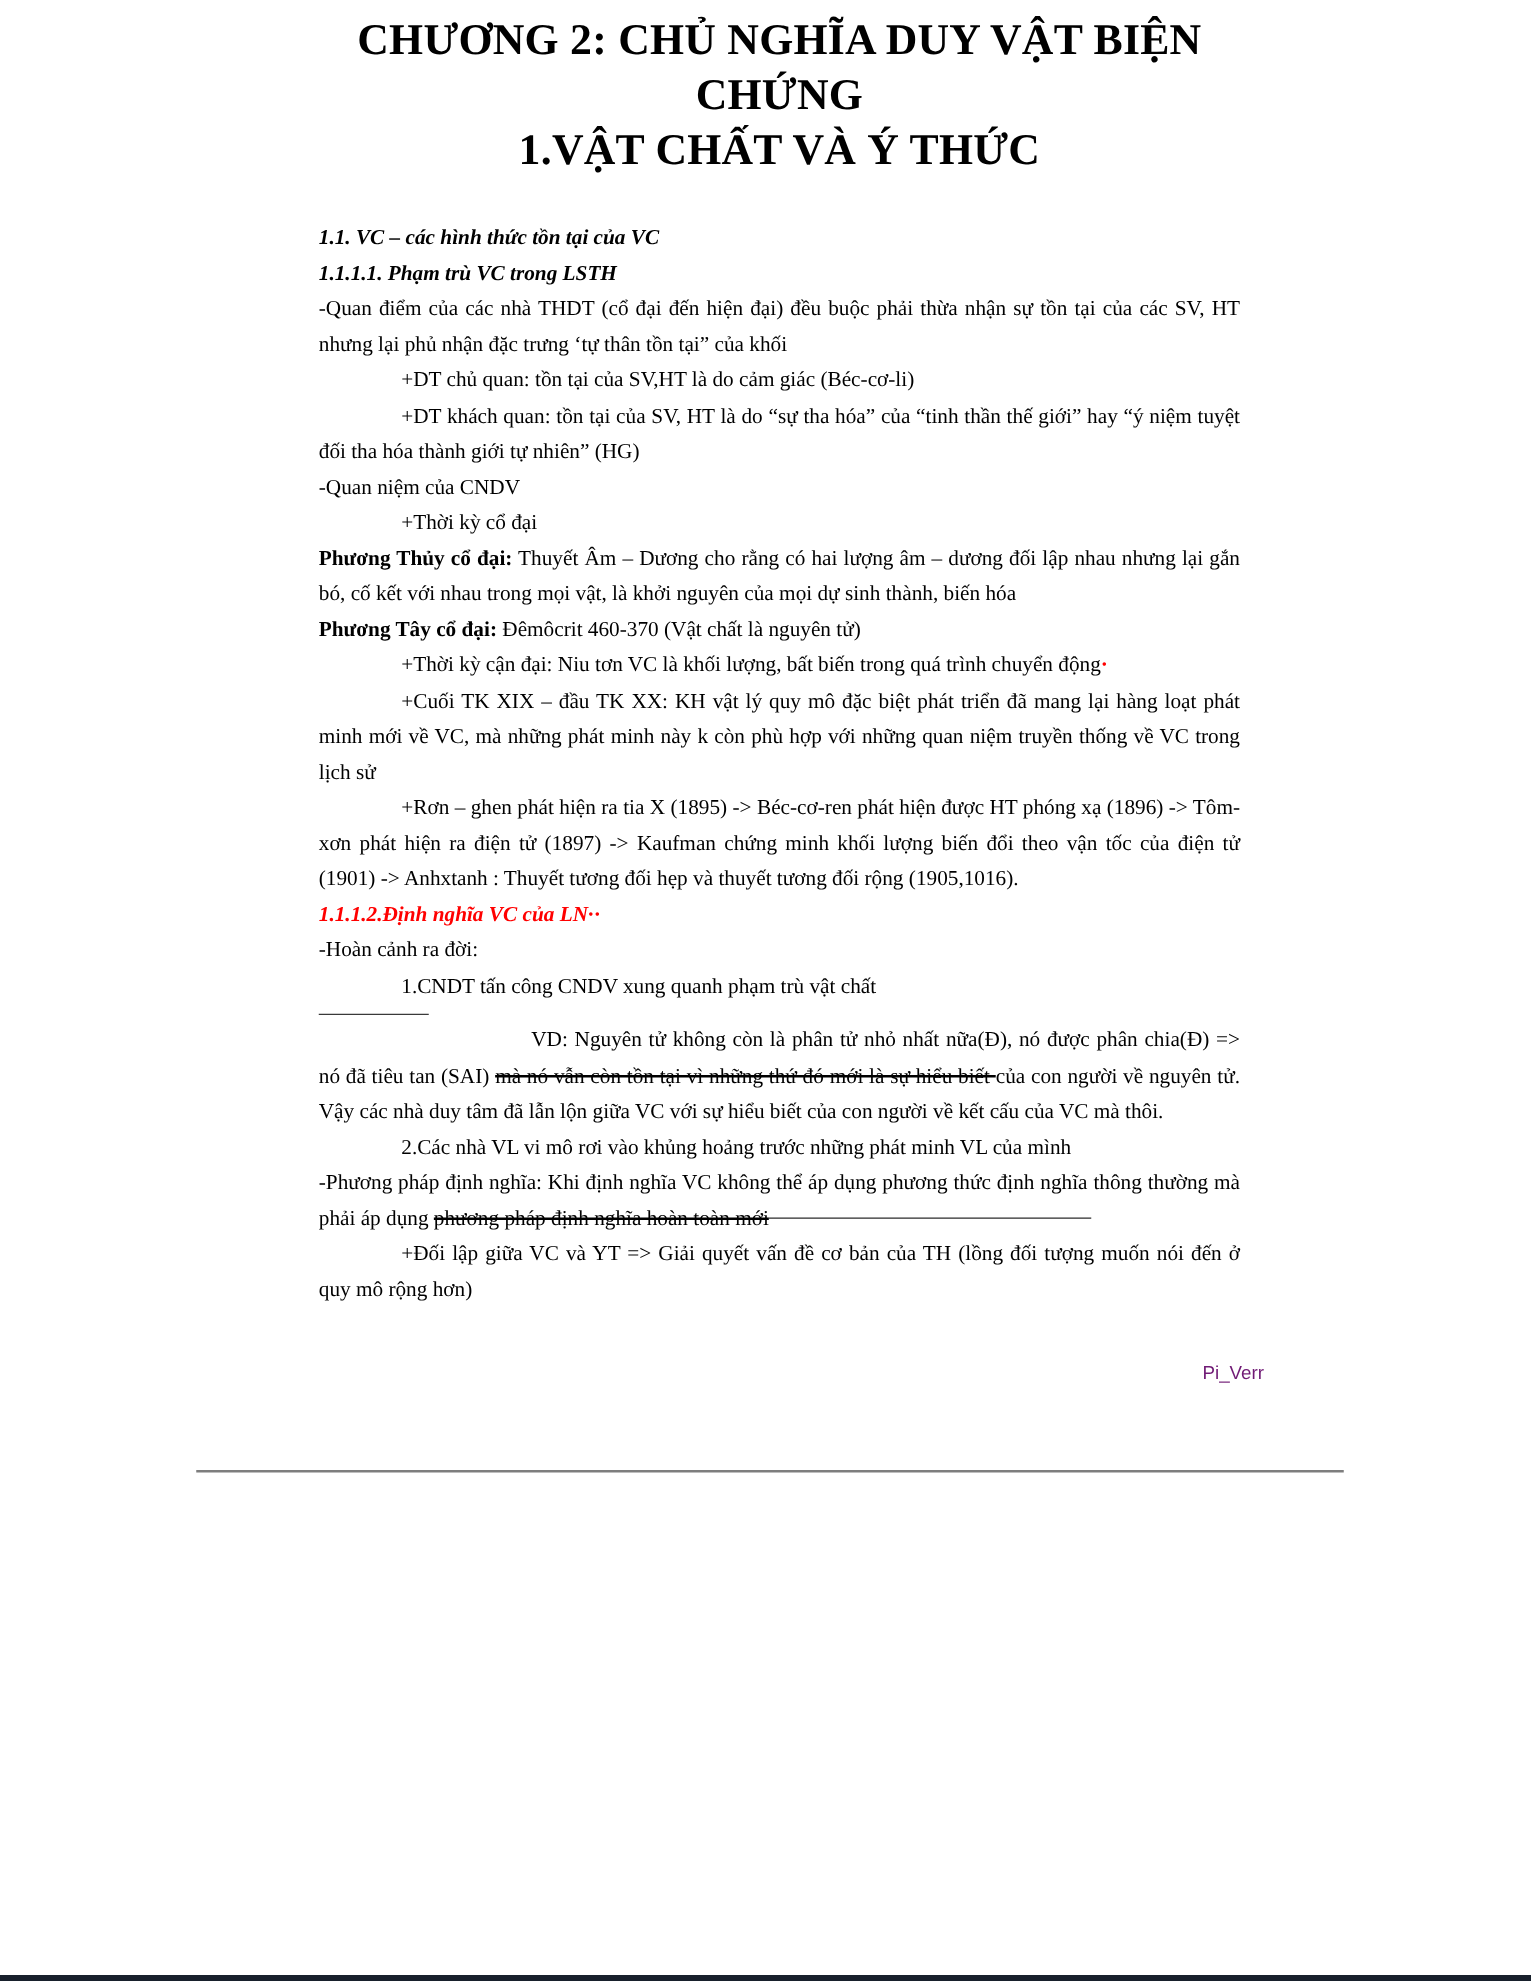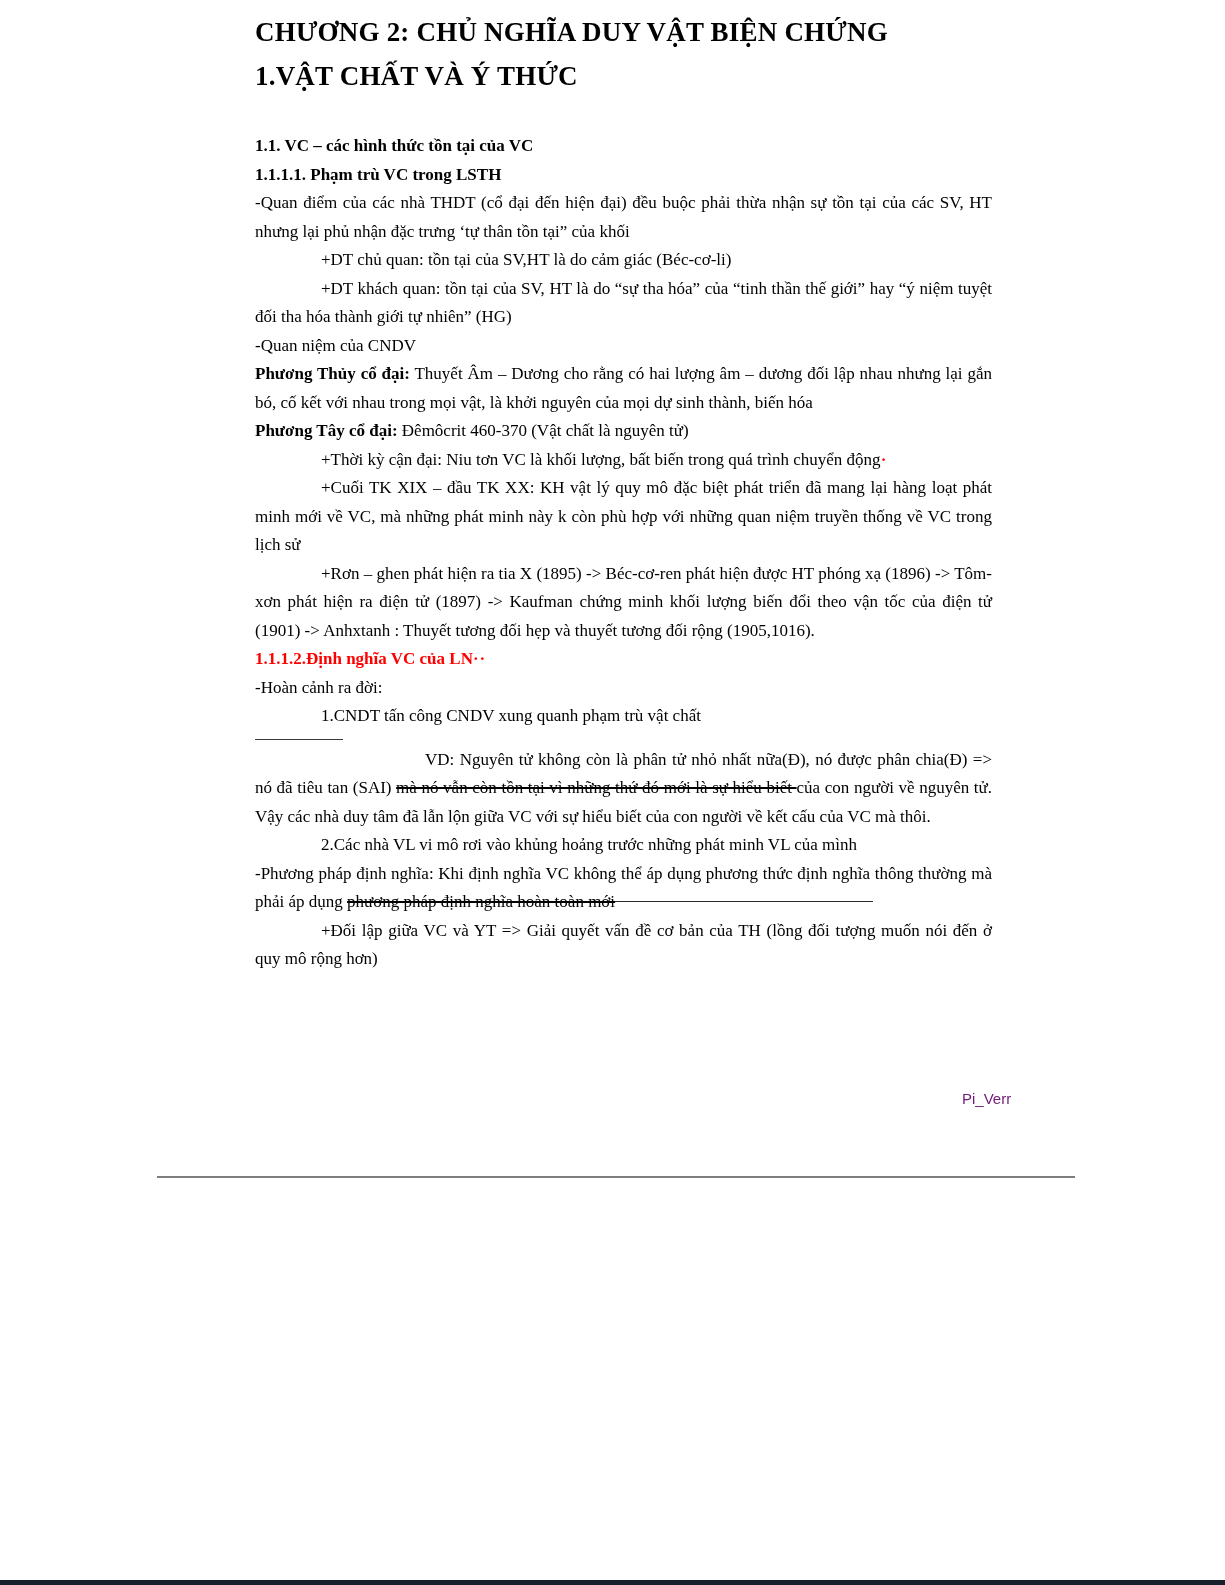--- a/index.html
+++ b/index.html
@@ -13,37 +13,38 @@
     color: #000000;
     overflow: hidden;
   }
   .doc {
     position: absolute;
     left: 255px;
     top: 10px;
     width: 737px;
   }
   .title {
-    text-align: left;
+    text-align: center;
     font-weight: 700;
-    font-size: 27px;
+    font-size: 35px;
     line-height: 44px;
     letter-spacing: 0.2px;
   }
   .doc-body {
     margin-top: 34px;
     font-size: 17px;
     line-height: 28.5px;
   }
   .doc-body p {
     margin: 0;
     text-align: justify;
   }
   .sect {
     font-weight: 700;
+    font-style: italic;
     text-align: left;
   }
   .sect-red { color: #ff0000; }
   .ind1 { text-indent: 66px; }
   .ind2 { text-indent: 170px; }
   .bold { font-weight: 700; }
   .red  { color: #ff0000; font-weight: 700; }
   .marks { color: #ff0000; letter-spacing: 1px; }
   .strike { text-decoration: line-through; text-decoration-thickness: 1.5px; }
   .strike-ext {
@@ -100,20 +101,21 @@
     <p class="sect">1.1.1.1. Phạm trù VC trong LSTH</p>
 
     <p>-Quan điểm của các nhà THDT (cổ đại đến hiện đại) đều buộc phải thừa nhận sự tồn tại của các SV, HT nhưng lại phủ nhận đặc trưng ‘tự thân tồn tại” của khối</p>
 
     <p class="ind1">+DT chủ quan: tồn tại của SV,HT là do cảm giác (Béc-cơ-li)</p>
 
     <p class="ind1">+DT khách quan: tồn tại của SV, HT là do “sự tha hóa” của “tinh thần thế giới” hay “ý niệm tuyệt đối tha hóa thành giới tự nhiên” (HG)</p>
 
     <p>-Quan niệm của CNDV</p>
 
+    <p class="ind1">+Thời kỳ cổ đại</p>
 
     <p><span class="bold">Phương Thủy cổ đại:</span><span> Thuyết Âm – Dương cho rằng có hai lượng âm – dương đối lập nhau nhưng lại gắn bó, cố kết với nhau trong mọi vật, là khởi nguyên của mọi dự sinh thành, biến hóa</span></p>
 
 
     <p><span class="bold">Phương Tây cổ đại:</span><span> Đêmôcrit 460-370 (Vật chất là nguyên tử)</span></p>
 
     <p class="ind1"><span>+Thời kỳ cận đại: Niu tơn VC là khối lượng, bất biến trong quá trình chuyển động</span><span class="red">·</span></p>
 
     <p class="ind1">+Cuối TK XIX – đầu TK XX: KH vật lý quy mô đặc biệt phát triển đã mang lại hàng loạt phát minh mới về VC, mà những phát minh này k còn phù hợp với những quan niệm truyền thống về VC trong lịch sử</p>
 

